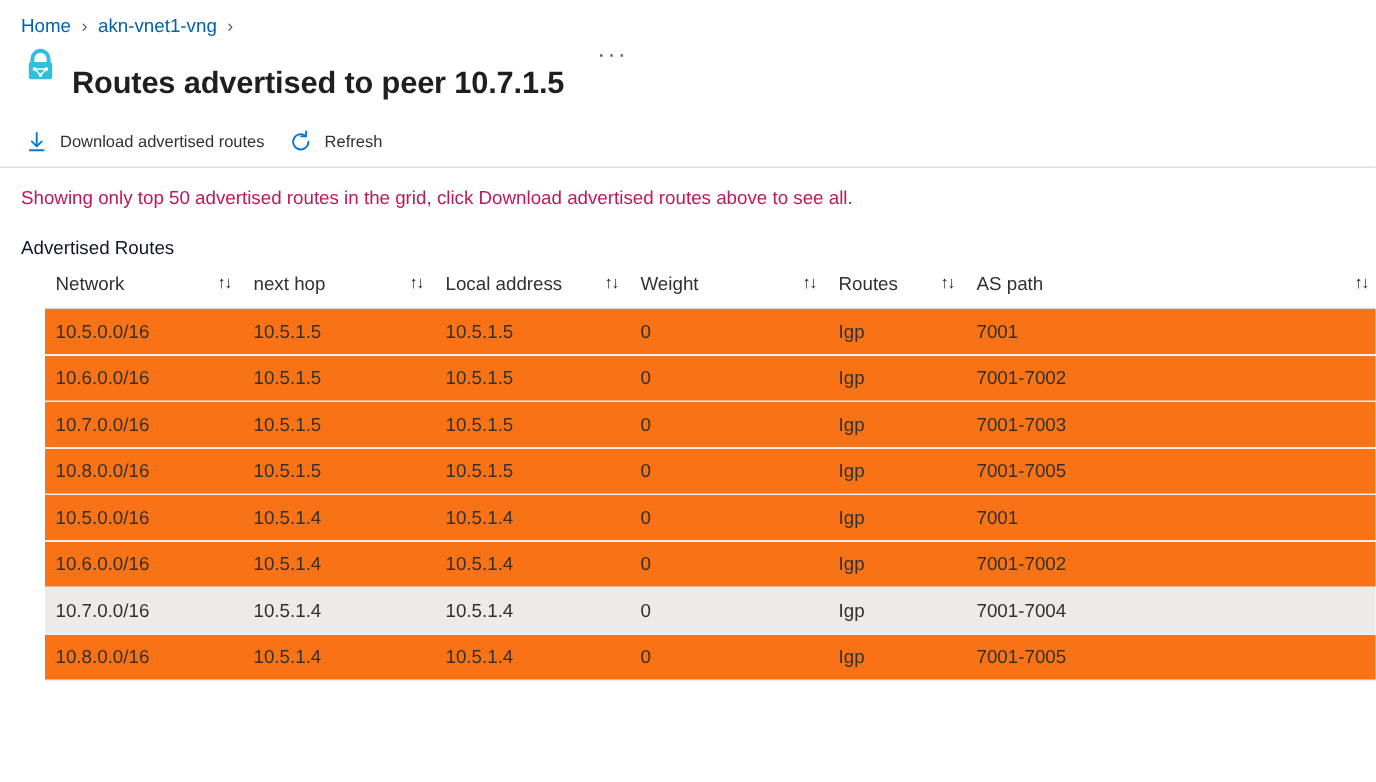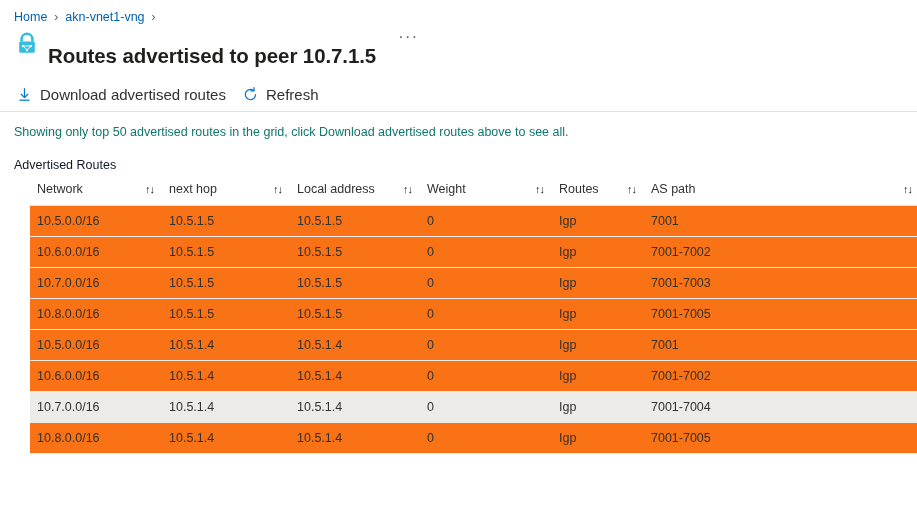--- a/index.html
+++ b/index.html
@@ -75,41 +75,41 @@
     margin-top: 16px;
     padding-left: 14px;
     border-bottom: 1px solid #e1dfdd;
   }
   .cmd-btn {
     display: flex;
     align-items: center;
     height: 30px;
     padding: 0 8px 0 2px;
     margin-right: 6px;
-    font-size: 15px;
+    font-size: 11px;
     color: #323130;
     cursor: pointer;
     background: none;
     border: none;
     font-family: inherit;
     white-space: nowrap;
   }
   .cmd-icon {
     width: 17px;
     height: 17px;
     flex: 0 0 17px;
     margin-right: 7px;
     display: block;
   }
 
   
   .info-line {
     padding: 12px 0 0 14px;
     font-size: 12.5px;
-    color: #0f766e;
+    color: #be185d;
     line-height: 16px;
   }
 
   
   .section-label {
     padding: 18px 14px 0 14px;
     font-size: 12.5px;
     color: #0f172a;
   }
 

